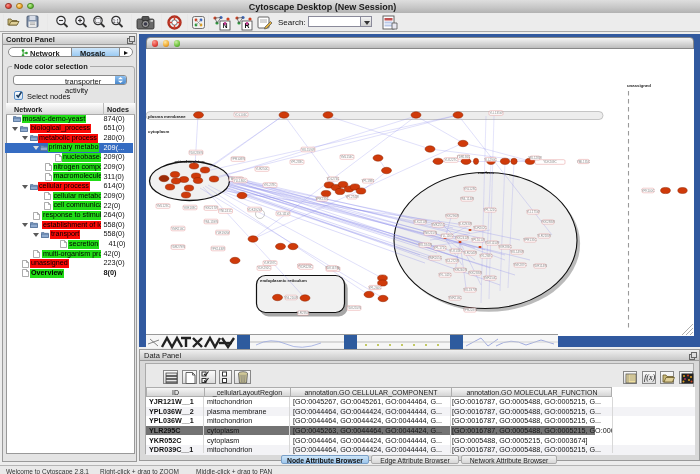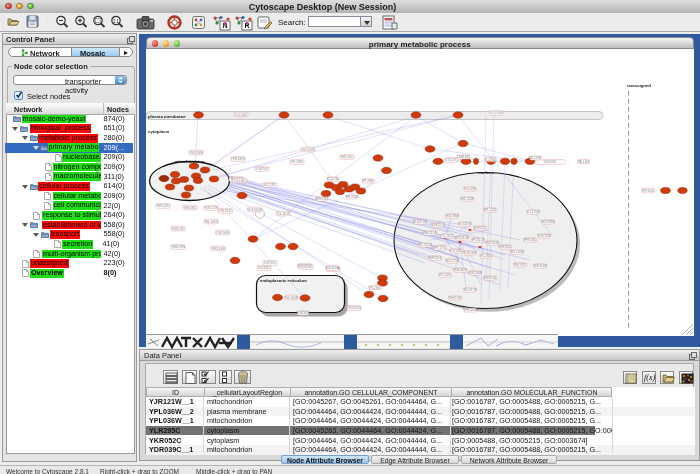--- a/index.html
+++ b/index.html
@@ -161,21 +161,20 @@
    <div class="abs" style="left:101px;top:2px;font-size:7.2px;font-weight:bold;color:#222;">Nodes</div>
  </div>
 </div>
 <div class="abs" style="left:0;top:33px;width:700px;height:0;"></div>
 
 <div class="abs" style="left:139px;top:34px;width:561px;height:313px;background:#31599f;">
  <div class="abs" style="left:7px;top:2.5px;width:547.5px;height:12.5px;background:linear-gradient(#f4f4f4,#bdbdbd);border:0.5px solid #888;border-radius:4px 4px 0 0;">
   <div class="abs" style="left:4.5px;top:2.8px;width:6.4px;height:6.4px;border-radius:50%;background:radial-gradient(circle at 35% 30%,#ff9a90,#e0443a 60%,#a02018);"></div>
   <div class="abs" style="left:15.5px;top:2.8px;width:6.4px;height:6.4px;border-radius:50%;background:radial-gradient(circle at 35% 30%,#ffe9a0,#f0a830 60%,#b07010);"></div>
   <div class="abs" style="left:26.5px;top:2.8px;width:6.4px;height:6.4px;border-radius:50%;background:radial-gradient(circle at 35% 30%,#c8f0a0,#6cc03c 60%,#3a8a1a);"></div>
-  <div class="abs" style="left:0;top:2.2px;width:100%;text-align:center;font-size:8px;font-weight:bold;color:#222;">primary metabolic process</div>
  </div>
  <div class="abs" style="left:7px;top:15px;width:547.5px;height:287px;background:#fff;"></div>
  <svg width="548" height="287" viewBox="0 0 548 287" style="position:absolute;left:7px;top:15px;" font-family="Liberation Sans, sans-serif">
       <g>
         <rect x="0" y="62.5" width="457" height="8" rx="4" fill="#ededed" stroke="#b0b0b0" stroke-width="0.7"></rect>
         <text x="2" y="68.5" font-size="4.3" font-weight="bold" fill="#1a1a1a">plasma membrane</text>
         <text x="2" y="83.5" font-size="4.3" font-weight="bold" fill="#1a1a1a">cytoplasm</text>
         <ellipse cx="43.5" cy="132" rx="40" ry="19.5" fill="#f1f1f1" stroke="#111" stroke-width="1.3"></ellipse>
         <text x="43.5" y="114" font-size="4.3" font-weight="bold" fill="#1a1a1a" text-anchor="middle">mitochondrion</text>
         <ellipse cx="341" cy="193" rx="91.5" ry="68" fill="rgba(60,60,60,0.35)" transform="translate(1.6,1.8)"></ellipse>
@@ -932,21 +931,21 @@
         <div style="position:absolute;left:28px;top:3px;width:0;height:0;border-left:3.2px solid transparent;border-right:3.2px solid transparent;border-top:4.2px solid #5a5a5a;"></div>
         <div style="position:absolute;left:36px;top:1px;">
           <svg style="display:block" width="8" height="7" viewBox="0 0 8 7">
             <path d="M0.5 1.5 L3 1.5 L3.8 2.3 L7.5 2.3 L7.5 6.5 L0.5 6.5 Z" fill="#7a97bd" stroke="#4a6a92" stroke-width="0.6"></path>
             <rect x="0.5" y="3.1" width="7" height="3.4" fill="#8fabcf" stroke="#4a6a92" stroke-width="0.6"></rect>
           </svg>
         </div>
         <div style="position:absolute;left:45px;top:0.5px;height:8.8px;background:#fb0a07;color:#000;font-size:7.2px;line-height:8.8px;padding:0 1px;white-space:nowrap;overflow:hidden;max-width:51px;text-align:center;">transport</div>
         <div style="position:absolute;left:98.5px;top:0.7px;color:#111;font-size:7.3px;line-height:8.4px;">558(0)</div>
       </div>
-      <div style="position:absolute;left:4px;top:239.4px;width:128px;height:9.65px;">
+      <div style="position:absolute;left:10px;top:239.4px;width:128px;height:9.65px;">
         <div style="position:absolute;left:50px;top:1px;">
           <svg style="display:block" width="7" height="8" viewBox="0 0 7 8">
             <path d="M0.5 0.5 L4.5 0.5 L6.5 2.5 L6.5 7.5 L0.5 7.5 Z" fill="#fff" stroke="#8a8a8a" stroke-width="0.7"></path>
             <path d="M4.5 0.5 L4.5 2.5 L6.5 2.5" fill="none" stroke="#8a8a8a" stroke-width="0.7"></path>
           </svg>
         </div>
         <div style="position:absolute;left:58px;top:0.5px;height:8.8px;background:#21dd17;color:#000;font-size:7.2px;line-height:8.8px;padding:0 1px;white-space:nowrap;overflow:hidden;max-width:38px;">secretion</div>
         <div style="position:absolute;left:98.5px;top:0.7px;color:#111;font-size:7.3px;line-height:8.4px;">41(0)</div>
       </div>
       <div style="position:absolute;left:5px;top:249.1px;width:128px;height:9.65px;">

